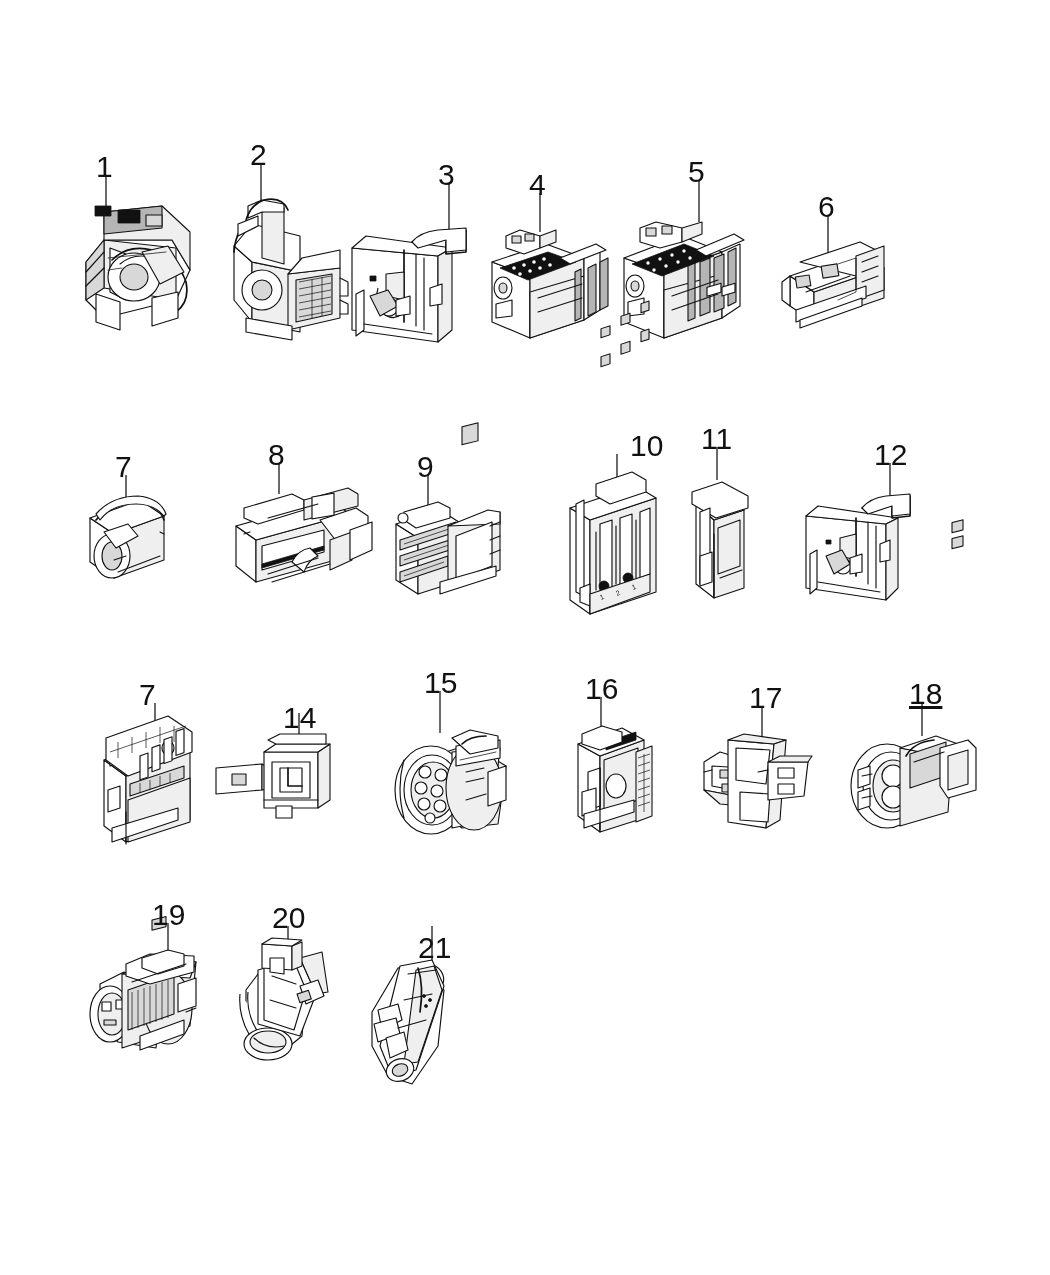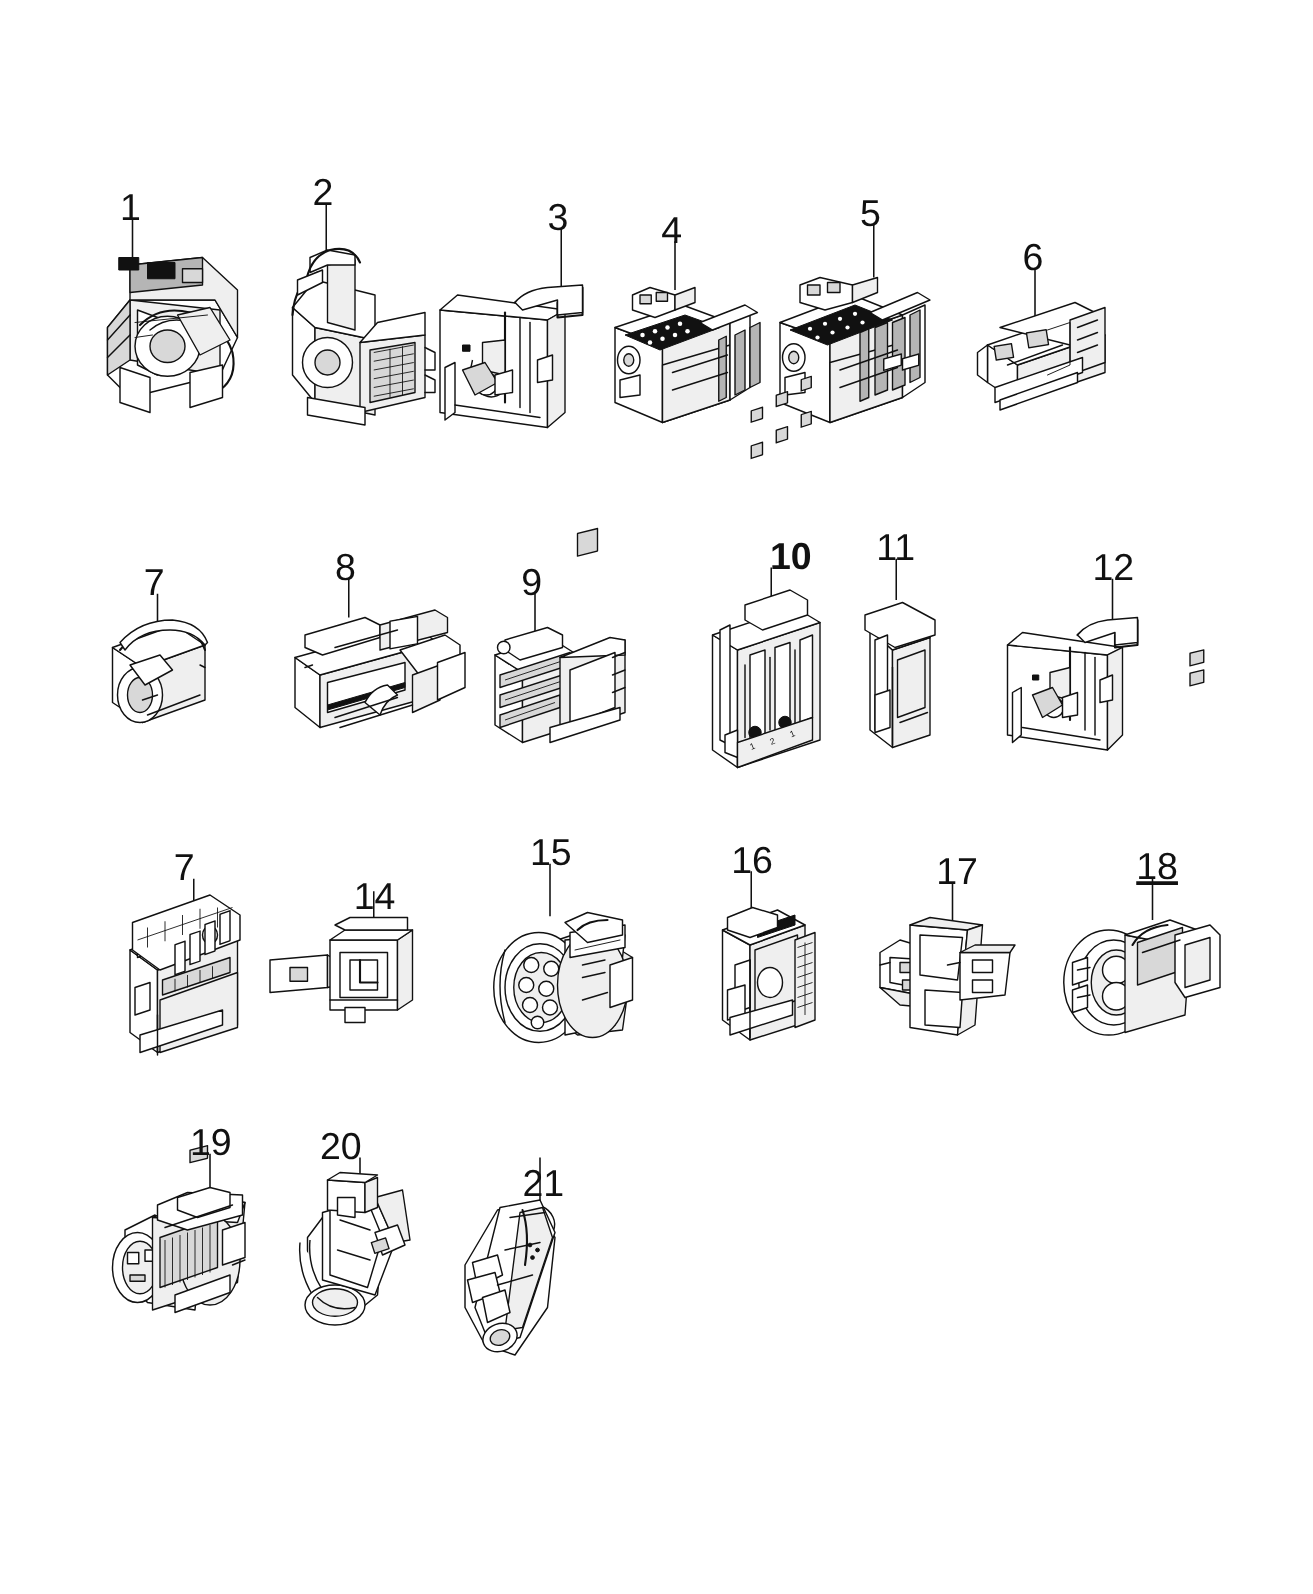--- a/index.html
+++ b/index.html
@@ -561,27 +561,27 @@
 <div id="labels">
       <div class="callout" style="left: 96px; top: 152px;">1</div>
       <div class="callout" style="left: 250px; top: 140px;">2</div>
       <div class="callout" style="left: 438px; top: 160px;">3</div>
       <div class="callout" style="left: 529px; top: 170px;">4</div>
       <div class="callout" style="left: 688px; top: 157px;">5</div>
       <div class="callout" style="left: 818px; top: 192px;">6</div>
       <div class="callout" style="left: 115px; top: 452px;">7</div>
       <div class="callout" style="left: 268px; top: 440px;">8</div>
       <div class="callout" style="left: 417px; top: 452px;">9</div>
-      <div class="callout" style="left: 616px; top: 431px; font-weight: bold;">10</div>
+      <div class="callout" style="left: 630px; top: 431px;">10</div>
       <div class="callout" style="left: 701px; top: 424px;">11</div>
       <div class="callout" style="left: 874px; top: 440px;">12</div>
       <div class="callout" style="left: 139px; top: 680px;">7</div>
       <div class="callout" style="left: 283px; top: 703px; text-align: right;">14</div>
       <div class="callout" style="left: 424px; top: 668px; text-align: right;">15</div>
       <div class="callout" style="left: 585px; top: 674px;">16</div>
       <div class="callout" style="left: 749px; top: 683px;">17</div>
       <div class="callout" style="left: 909px; top: 679px; text-decoration: underline;">18</div>
       <div class="callout" style="left: 152px; top: 900px;">19</div>
-      <div class="callout" style="left: 256px; top: 903px;">20</div>
+      <div class="callout" style="left: 272px; top: 903px;">20</div>
       <div class="callout" style="left: 418px; top: 903px; margin-top: 30px;">21</div>
     </div>
 
 </div>
 
 </body></html>

